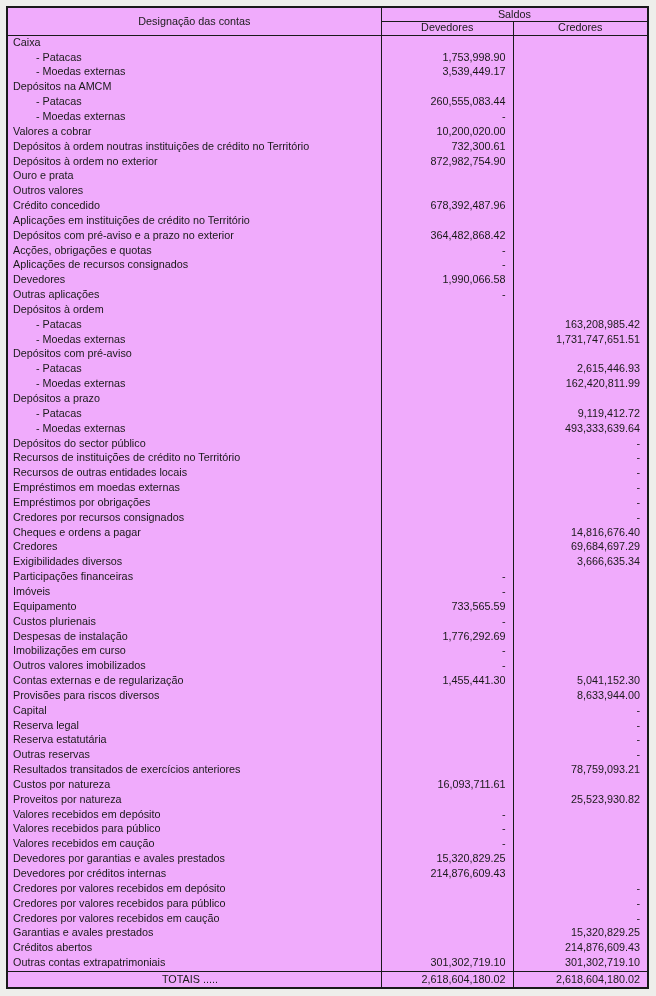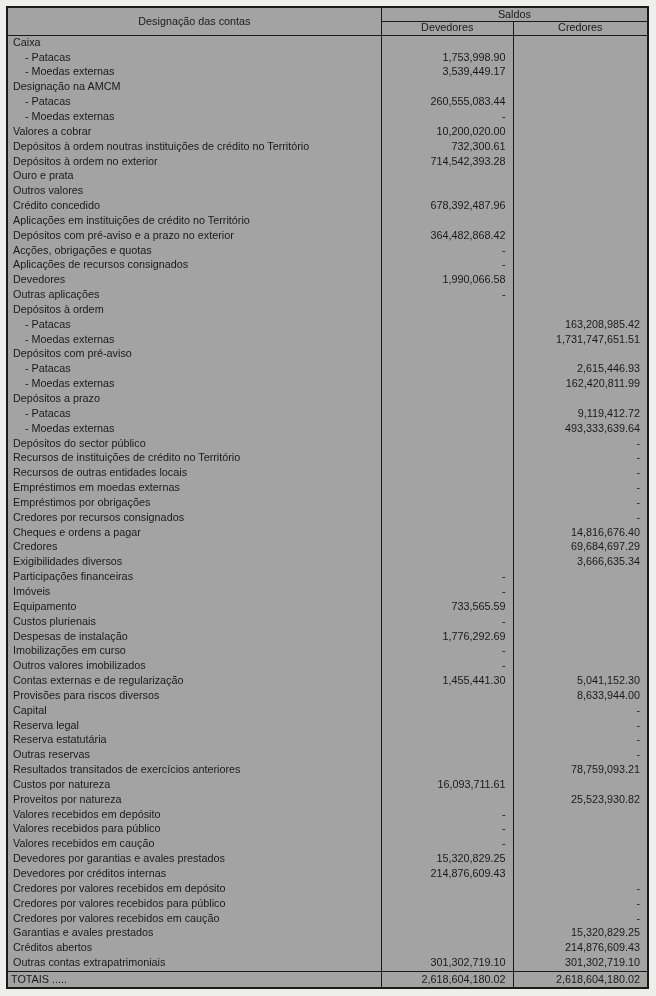--- a/index.html
+++ b/index.html
@@ -12,21 +12,21 @@
   }
   .page {
     width: 656px; height: 996px;
     padding: 6px 7px 7px 6px;
   }
   table.sheet {
     width: 100%; height: 100%;
     border-collapse: collapse;
     table-layout: fixed;
     border: 2px solid #1a1a1a;
-    background: #a3a3a3;
+    background: #f0abfc;
   }
   .w-label { width: 372px; }
   .w-dev   { width: 131px; }
   .w-cred  { width: 134px; }
   th, td {
     font-weight: normal;
     font-size: 10.8px;
     line-height: 1.05;
     padding: 0 3px;
     white-space: nowrap;
@@ -35,32 +35,32 @@
   thead th {
     text-align: center;
     border-bottom: 1px solid #1a1a1a;
     height: 14px;
   }
   .h-label { vertical-align: middle; }
   .h-saldos, .h-dev { border-left: 1px solid #1a1a1a; }
   .h-cred { border-left: 1px solid #1a1a1a; }
   tbody td { height: 14px; vertical-align: middle; }
   td.c-label { text-align: left; padding-left: 5px; }
-  td.c-label.indent { padding-left: 17px; }
+  td.c-label.indent { padding-left: 28px; }
   td.c-num {
     text-align: right;
     padding-right: 7px;
     border-left: 1px solid #1a1a1a;
   }
   tfoot td {
     border-top: 1px solid #1a1a1a;
     height: 17px;
     vertical-align: middle;
   }
-  td.t-label { text-align: left; padding-right: 12px; }
+  td.t-label { text-align: center; padding-right: 12px; }
 </style>
 </head>
 <body>
 
 <div class="page">
   <table class="sheet">
     <colgroup>
       <col class="w-label">
       <col class="w-dev">
       <col class="w-cred">
@@ -85,21 +85,21 @@
           <td class="c-label indent">- Patacas</td>
           <td class="c-num">1,753,998.90</td>
           <td class="c-num"></td>
         </tr>
         <tr>
           <td class="c-label indent">- Moedas externas</td>
           <td class="c-num">3,539,449.17</td>
           <td class="c-num"></td>
         </tr>
         <tr>
-          <td class="c-label">Designação na AMCM</td>
+          <td class="c-label">Depósitos na AMCM</td>
           <td class="c-num"></td>
           <td class="c-num"></td>
         </tr>
         <tr>
           <td class="c-label indent">- Patacas</td>
           <td class="c-num">260,555,083.44</td>
           <td class="c-num"></td>
         </tr>
         <tr>
           <td class="c-label indent">- Moedas externas</td>
@@ -111,21 +111,21 @@
           <td class="c-num">10,200,020.00</td>
           <td class="c-num"></td>
         </tr>
         <tr>
           <td class="c-label">Depósitos à ordem noutras instituições de crédito no Território</td>
           <td class="c-num">732,300.61</td>
           <td class="c-num"></td>
         </tr>
         <tr>
           <td class="c-label">Depósitos à ordem no exterior</td>
-          <td class="c-num">714,542,393.28</td>
+          <td class="c-num">872,982,754.90</td>
           <td class="c-num"></td>
         </tr>
         <tr>
           <td class="c-label">Ouro e prata</td>
           <td class="c-num"></td>
           <td class="c-num"></td>
         </tr>
         <tr>
           <td class="c-label">Outros valores</td>
           <td class="c-num"></td>

